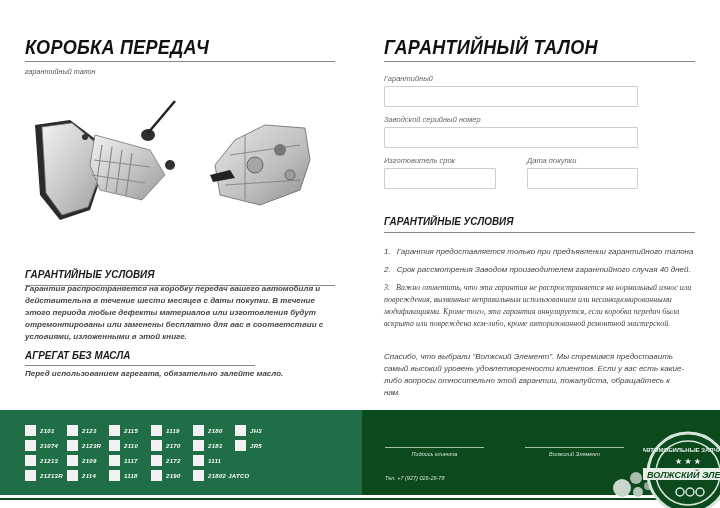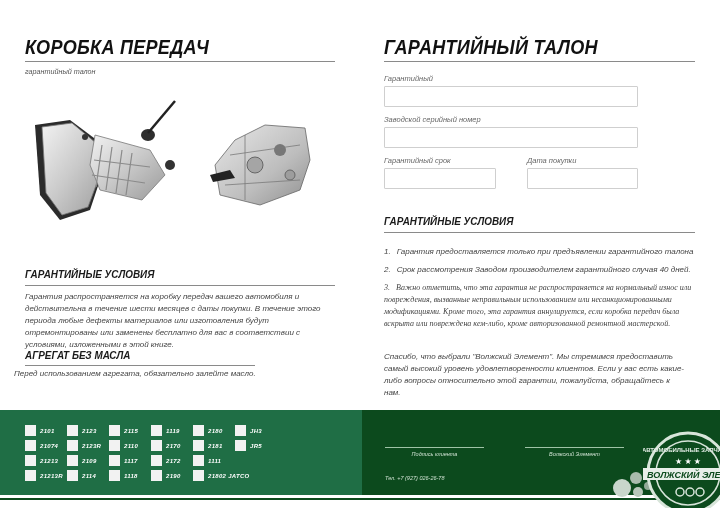--- a/index.html
+++ b/index.html
@@ -103,36 +103,36 @@
   <circle cx="85" cy="55" r="5" fill="#9d9d9d" stroke="#666"></circle>
   <g stroke="#7a7a7a" stroke-width="0.8">
     <line x1="25" y1="35" x2="95" y2="25"></line>
     <line x1="20" y1="65" x2="95" y2="60"></line>
     <line x1="40" y1="15" x2="40" y2="80"></line>
   </g>
 </svg>
 
 <div class="abs section-h" style="left:25px; top:268px;">ГАРАНТИЙНЫЕ УСЛОВИЯ</div>
 <div class="abs rule" style="left:25px; top:285px; width:310px;"></div>
-<div class="abs body-text" style="left:25px; top:291px; width:312px;">Гарантия распространяется на коробку передач вашего автомобиля и действительна в течение шести месяцев с даты покупки. В течение этого периода любые дефекты материалов или изготовления будут отремонтированы или заменены бесплатно для вас в соответствии с условиями, изложенными в этой книге.</div>
+<div class="abs body-text" style="left:25px; top:283px; width:312px;font-weight:bold;">Гарантия распространяется на коробку передач вашего автомобиля и действительна в течение шести месяцев с даты покупки. В течение этого периода любые дефекты материалов или изготовления будут отремонтированы или заменены бесплатно для вас в соответствии с условиями, изложенными в этой книге.</div>
 
 <div class="abs section-h" style="left:25px; top:349px;">АГРЕГАТ БЕЗ МАСЛА</div>
 <div class="abs rule" style="left:25px; top:365px; width:230px;"></div>
-<div class="abs body-text" style="left:14px; top:368px; width:312px;">Перед использованием агрегата, обязательно залейте масло.</div>
+<div class="abs body-text" style="left:25px; top:368px; width:312px;font-weight:bold;">Перед использованием агрегата, обязательно залейте масло.</div>
 
 <div class="abs title" style="left:384px; top:35px;">ГАРАНТИЙНЫЙ ТАЛОН</div>
 <div class="abs rule" style="left:384px; top:61px; width:311px;"></div>
 
 <div class="abs field-label" style="left:384px; top:74px;">Гарантийный</div>
 <div class="abs field" style="left:384px; top:86px; width:254px; height:21px;"></div>
 
 <div class="abs field-label" style="left:384px; top:115px;">Заводской серийный номер</div>
 <div class="abs field" style="left:384px; top:127px; width:254px; height:21px;"></div>
 
-<div class="abs field-label" style="left:384px; top:156px;">Гарантийный срок</div>
+<div class="abs field-label" style="left:384px; top:156px;">Изготовитель срок</div>
 <div class="abs field" style="left:384px; top:168px; width:112px; height:21px;"></div>
 
 <div class="abs field-label" style="left:527px; top:156px;font-style:italic;">Дата покупки</div>
 <div class="abs field" style="left:527px; top:168px; width:111px; height:21px;"></div>
 
 <div class="abs section-h" style="left:384px; top:215px;">ГАРАНТИЙНЫЕ УСЛОВИЯ</div>
 <div class="abs rule" style="left:384px; top:232px; width:311px;"></div>
 
 <div class="abs body-text list-item" style="left:384px; top:246px; width:316px;">
   <span>1.</span>

